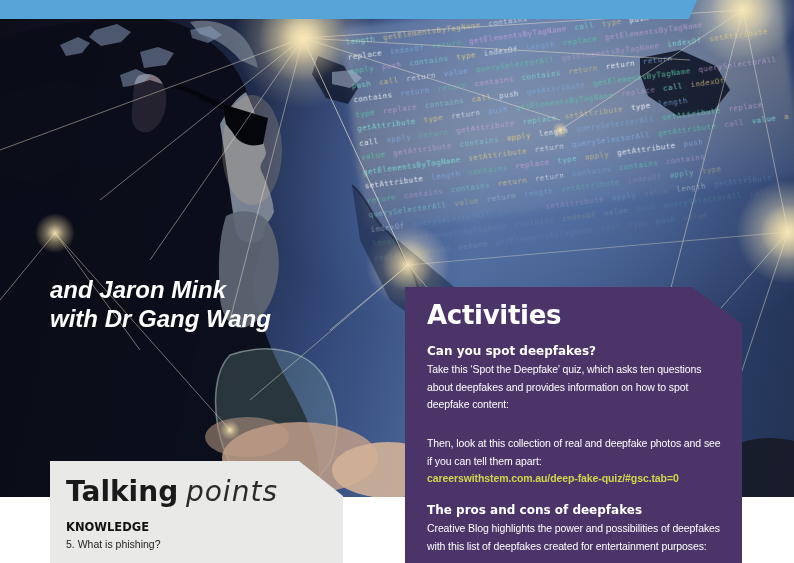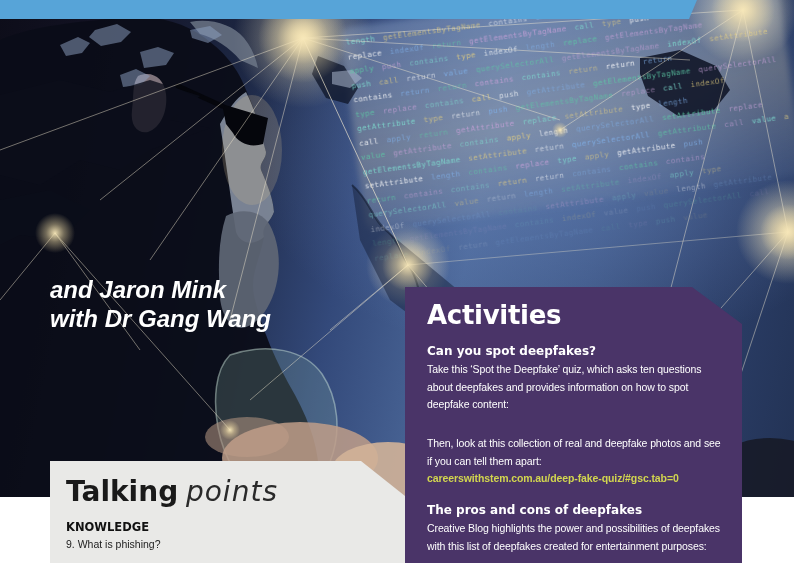--- a/index.html
+++ b/index.html
@@ -46,21 +46,21 @@
       margin:0 0 12px 0;letter-spacing:-0.3px;}
   .act-h{font-family:"DejaVu Sans",sans-serif;font-weight:bold;font-size:12px;margin:0 0 3px 0;}
   .act-b{font-size:10.5px;line-height:1.68;margin:0;letter-spacing:-0.1px;}
   .act-link{font-size:10.5px;font-weight:700;margin:2px 0 0 0;letter-spacing:-0.1px;cursor:pointer;}
   .act-sec{margin-bottom:0;}
   .sec-gap1{margin-top:14px;}
   .sec-gap2{margin-top:21px;}
   .sec-gap3{margin-top:19px;}
 
   
-  .talking{position:absolute;left:50px;top:461px;width:355px;height:102px;z-index:9;
+  .talking{position:absolute;left:50px;top:461px;width:293px;height:102px;z-index:9;
       clip-path:polygon(0 0,calc(100% - 44px) 0,100% 35px,100% 100%,0 100%);
       box-sizing:border-box;padding:16px 0 0 16px;color:#111111;}
   .talk-title{font-size:28px;line-height:1.1;}
   .talk-bold{font-family:"DejaVu Sans",sans-serif;font-weight:bold;color:#1a1a1a;}
   .talk-italic{font-family:"DejaVu Sans",sans-serif;font-style:oblique;font-weight:normal;
       color:#2a2a2a;letter-spacing:1px;}
   .talk-h{font-family:"DejaVu Sans",sans-serif;font-weight:bold;font-size:11.5px;margin-top:12px;color:#111;}
   .talk-q{font-size:10.5px;margin-top:4px;color:#222;}
 </style>
 </head>
@@ -207,16 +207,16 @@
 
     </div>
   </div>
 
   <div class="talking" style="background:#e9e9e7">
     <div class="talk-title">
       <span class="talk-bold">Talking</span>
       <span class="talk-italic">points</span>
     </div>
     <div class="talk-h">KNOWLEDGE</div>
-    <div class="talk-q">9. What is phishing?</div>
+    <div class="talk-q">5. What is phishing?</div>
   </div>
 
 </div>
 
 </body></html>

